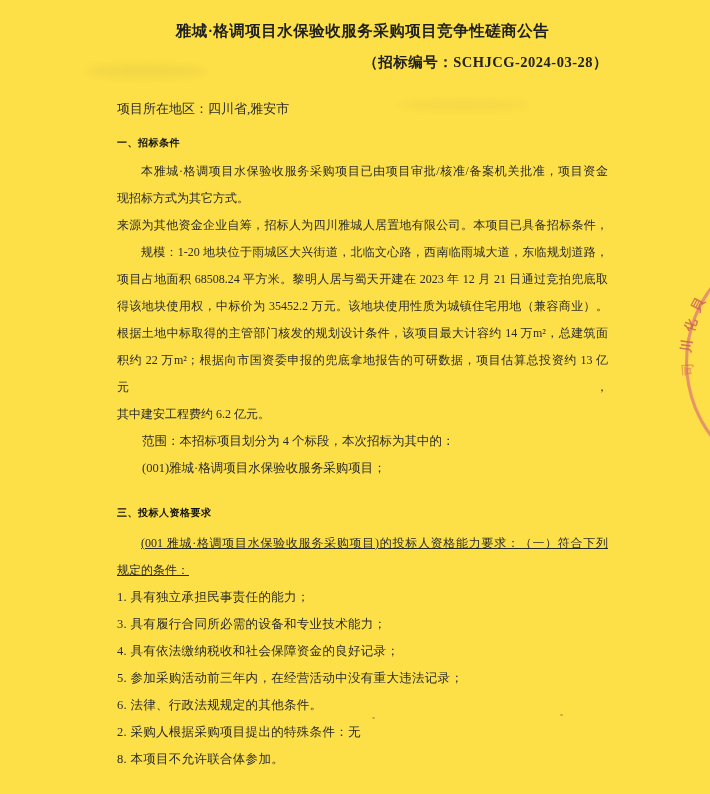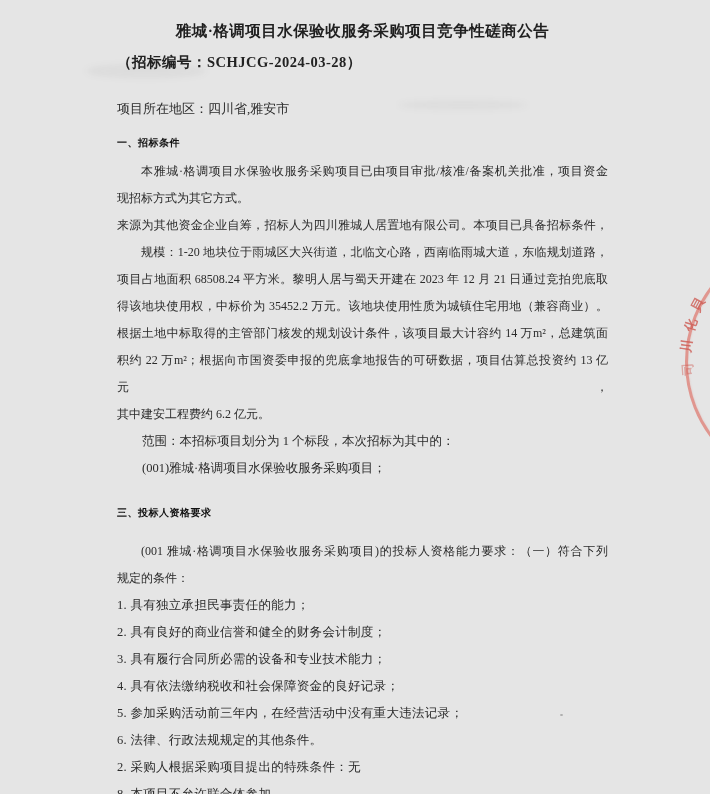--- a/index.html
+++ b/index.html
@@ -1,34 +1,34 @@
 <!DOCTYPE html>
 <html><head>
 <meta charset="utf-8">
 <style>
   html,body { margin:0; padding:0; background:#ffffff; }
   .page {
     position:relative;
     width:710px; height:794px;
-    background:#e5e5e5;
+    background:#fde047;
     overflow:hidden;
     font-family:"Liberation Serif", serif;
     color:#262626;
   }
   .content { padding:20px 102px 0 117px; }
 
   .doc-title {
     text-align:center;
     font-size:15.5px; font-weight:bold;
     line-height:22px;
     color:#1f1f1f;
     letter-spacing:0.5px;
   }
   .doc-subtitle {
-    text-align:left;
+    text-align:right;
     font-size:14.5px; font-weight:bold;
     line-height:20px;
     margin-top:10px;
     color:#222;
     letter-spacing:0.5px;
   }
   .location-line {
     margin-top:28px;
     font-size:13px; line-height:18px;
     color:#2b2b2b;
@@ -117,32 +117,31 @@
     </div>
 
     <div class="para" style="margin-top:0;">
       <div class="ln indent">规模：1-20 地块位于雨城区大兴街道，北临文心路，西南临雨城大道，东临规划道路，</div>
       <div class="ln">项目占地面积 68508.24 平方米。黎明人居与蜀天开建在 2023 年 12 月 21 日通过竞拍兜底取</div>
       <div class="ln">得该地块使用权，中标价为 35452.2 万元。该地块使用性质为城镇住宅用地（兼容商业）。</div>
       <div class="ln">根据土地中标取得的主管部门核发的规划设计条件，该项目最大计容约 14 万m²，总建筑面</div>
       <div class="ln">积约 22 万m²；根据向市国资委申报的兜底拿地报告的可研数据，项目估算总投资约 13 亿元，</div>
       <div class="ln last">其中建安工程费约 6.2 亿元。</div>
     </div>
-    <div class="plain-ln indent2">范围：本招标项目划分为 1 个标段，本次招标为其中的：</div>
+    <div class="plain-ln indent2">范围：本招标项目划分为 4 个标段，本次招标为其中的：</div>
     <div class="plain-ln indent2">(001)雅城·格调项目水保验收服务采购项目；</div>
 
     <div class="sec-heading h3">三、投标人资格要求</div>
-    <div class="para" style="margin-top:14px;">
+    <div class="para" style="margin-top:6px;text-decoration:underline;">
       <div class="ln indent">(001 雅城·格调项目水保验收服务采购项目)的投标人资格能力要求：（一）符合下列</div>
       <div class="ln last">规定的条件：</div>
     </div>
 
     <div class="items">
       <div class="plain-ln">1. 具有独立承担民事责任的能力；</div>
-      <div class="plain-ln">2. 具有良好的商业信誉和健全的财务会计制度；</div>
       <div class="plain-ln">3. 具有履行合同所必需的设备和专业技术能力；</div>
       <div class="plain-ln">4. 具有依法缴纳税收和社会保障资金的良好记录；</div>
       <div class="plain-ln">5. 参加采购活动前三年内，在经营活动中没有重大违法记录；</div>
       <div class="plain-ln">6. 法律、行政法规规定的其他条件。</div>
       <div class="plain-ln">2. 采购人根据采购项目提出的特殊条件：无</div>
       <div class="plain-ln">8. 本项目不允许联合体参加。</div>
     </div>
 
   </div>
 

